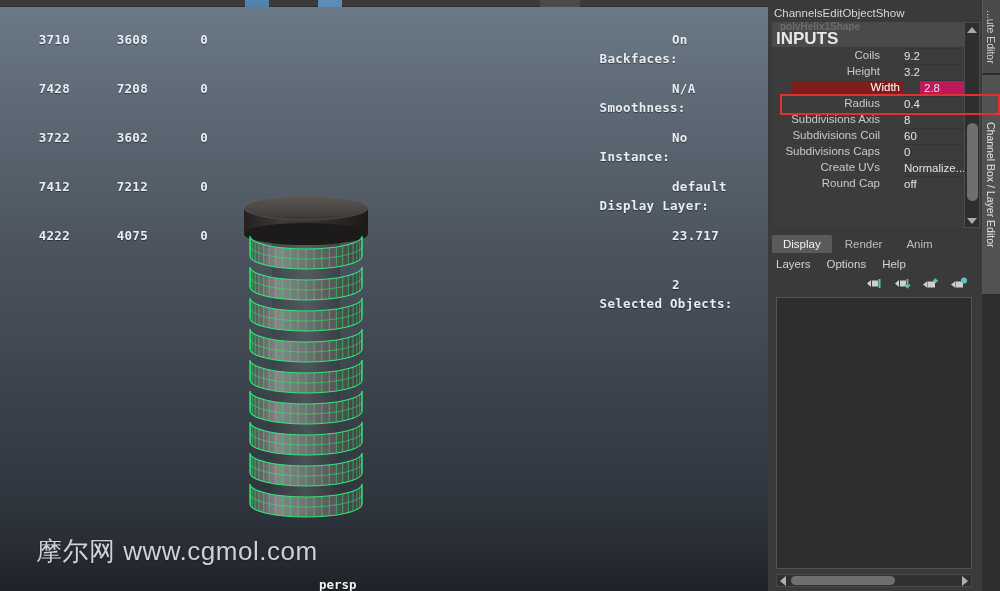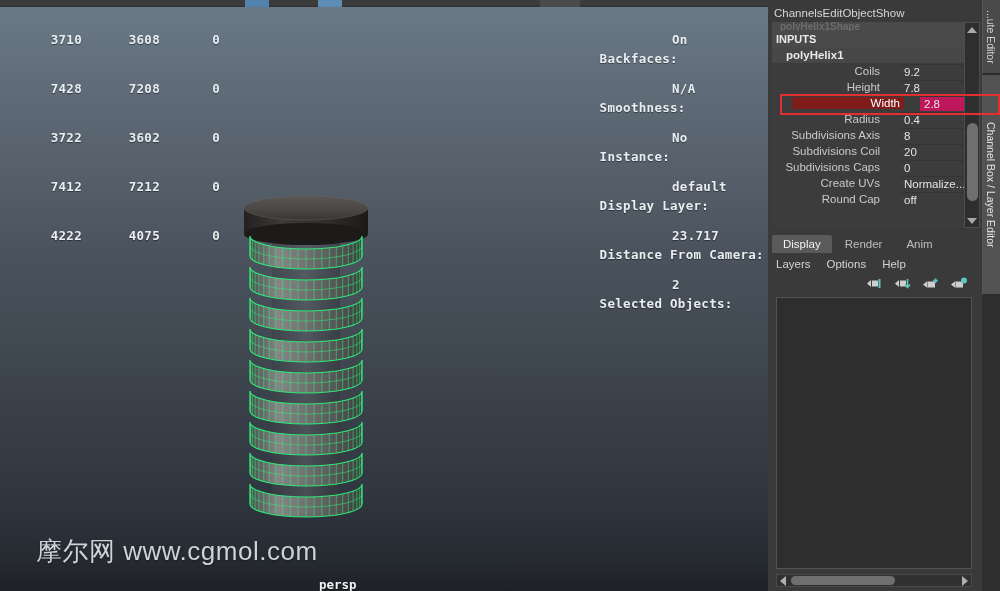--- a/index.html
+++ b/index.html
@@ -41,21 +41,21 @@
     color: #e9eef3;
     font-family: "DejaVu Sans Mono", "Liberation Mono", monospace;
     font-size: 12.5px;
     font-weight: bold;
     letter-spacing: 0.3px;
     text-shadow: 0 1px 1px rgba(0,0,0,.45);
     white-space: pre;
   }
   #hud-left { left: 0px; top: 0px; }
   #hud-left .row { height: 19px; line-height: 19px; display: flex; }
-  #hud-left .c1 { width: 70px; text-align: right; margin-left: 12px; }
+  #hud-left .c1 { width: 70px; text-align: right; }
   #hud-left .c2 { width: 78px; text-align: right; }
   #hud-left .c3 { width: 60px; text-align: right; }
 
   #hud-right { left: 537px; top: 0px; }
   #hud-right .row { height: 19px; line-height: 19px; position: relative; }
   #hud-right .lbl { display: inline-block; }
   #hud-right .val { position: absolute; left: 135px; top: 0; }
 
   
   #persp-label {
@@ -120,21 +120,21 @@
     background: #3c3c3c; overflow: hidden;
   }
   .cb-ghostrow {
     height: 9px; background: #4a4a4a; color:#6c6c6c; font-size:10px;
     padding-left: 8px; overflow: hidden; line-height:9px;
     font-weight: bold;
   }
   .cb-section {
     height: 16px; line-height: 16px;
     background: #4a4a4a; color: #e8e8e8;
-    font-size: 11px; font-weight: bold;
+    font-size: 17px; font-weight: bold;
     padding-left: 4px;
   }
   .cb-node {
     height: 16px; line-height: 16px;
     background: #474747; color: #e8e8e8;
     font-size: 11.5px; font-weight: bold;
     padding-left: 14px;
   }
   .cb-row {
     height: 16px; display: flex; align-items: center;
@@ -271,21 +271,20 @@
       </div>
       <div class="row">
         <span class="lbl">Instance:</span>
         <span class="val">No</span>
       </div>
       <div class="row">
         <span class="lbl">Display Layer:</span>
         <span class="val">default</span>
       </div>
       <div class="row">
-        <span class="lbl">Distance From Camera:</span>
         <span class="val">23.717</span>
       </div>
       <div class="row">
         <span class="lbl">Selected Objects:</span>
         <span class="val">2</span>
       </div>
     </div>
 
     <svg id="model" viewBox="0 0 136 330">
       <defs>
@@ -564,45 +563,44 @@
       <div id="cb-menu">
         <span>Channels</span>
         <span>Edit</span>
         <span>Object</span>
         <span>Show</span>
       </div>
 
       <div id="cb-body">
         <div class="cb-ghostrow">polyHelix1Shape</div>
         <div class="cb-section">INPUTS</div>
-        <div class="cb-node">polyHelix1</div>
 
         <div class="cb-row">
           <span class="k">Coils</span>
           <span class="v">9.2</span>
         </div>
         <div class="cb-row">
           <span class="k">Height</span>
-          <span class="v">7.8</span>
+          <span class="v">3.2</span>
         </div>
         <div class="cb-row sel">
           <span class="k">Width</span>
           <span class="v">2.8</span>
         </div>
         <div class="cb-row">
           <span class="k">Radius</span>
           <span class="v">0.4</span>
         </div>
         <div class="cb-row">
           <span class="k">Subdivisions Axis</span>
           <span class="v">8</span>
         </div>
         <div class="cb-row">
           <span class="k">Subdivisions Coil</span>
-          <span class="v">20</span>
+          <span class="v">60</span>
         </div>
         <div class="cb-row">
           <span class="k">Subdivisions Caps</span>
           <span class="v">0</span>
         </div>
         <div class="cb-row">
           <span class="k">Create UVs</span>
           <span class="v">Normalize...</span>
         </div>
         <div class="cb-row">

